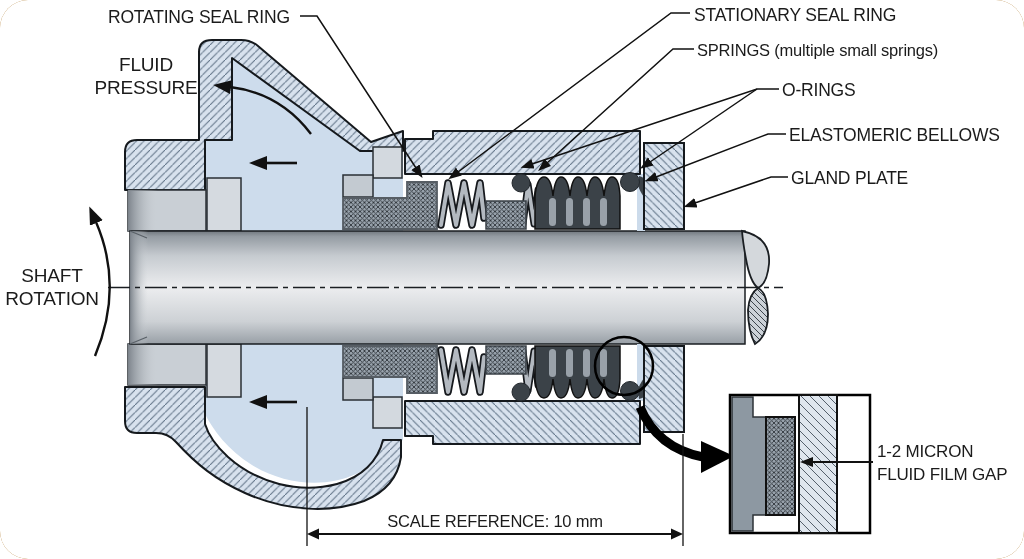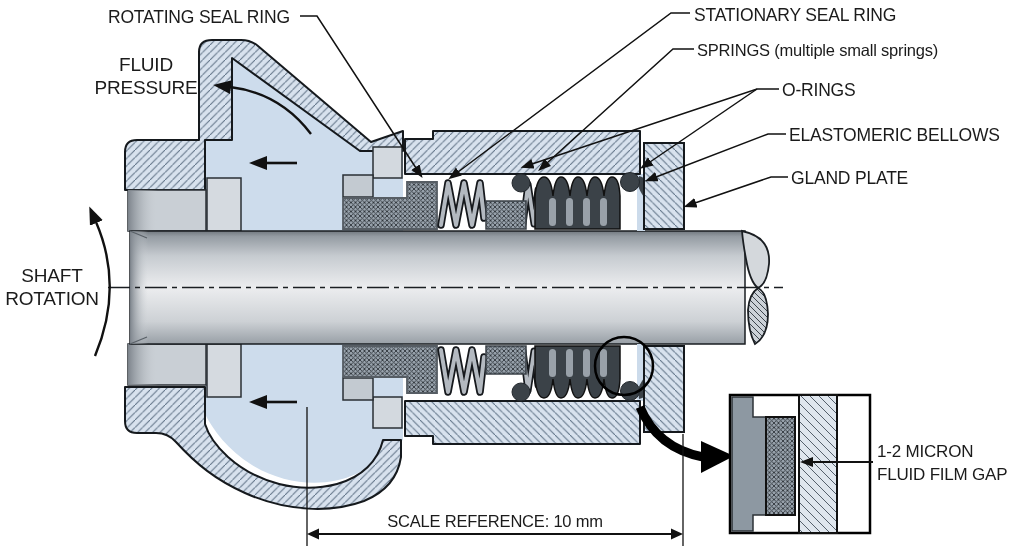--- a/index.html
+++ b/index.html
@@ -1,16 +1,16 @@
 <!DOCTYPE html>
 <html><head>
 <meta charset="utf-8">
 <style>
   html,body{margin:0;padding:0;background:#ffffff;}
-  .stage{position:relative;width:1024px;height:559px;background:#a16207;overflow:hidden;}
+  .stage{position:relative;width:1024px;height:559px;background:#a16207;overflow:hidden;border-radius:28px;}
   svg{display:block;}
   text{font-family:"Liberation Sans","DejaVu Sans",sans-serif;fill:#1b1b1b;}
   .callout{font-size:17.5px;letter-spacing:-0.2px;}
   .callout-sm{font-size:16.5px;letter-spacing:-0.2px;}
   .bigside{font-size:19px;letter-spacing:-0.2px;}
   .scaleref{font-size:16.5px;letter-spacing:-0.2px;}
   .inset-label{font-size:17px;letter-spacing:-0.2px;}
 </style>
 </head>
 <body>

